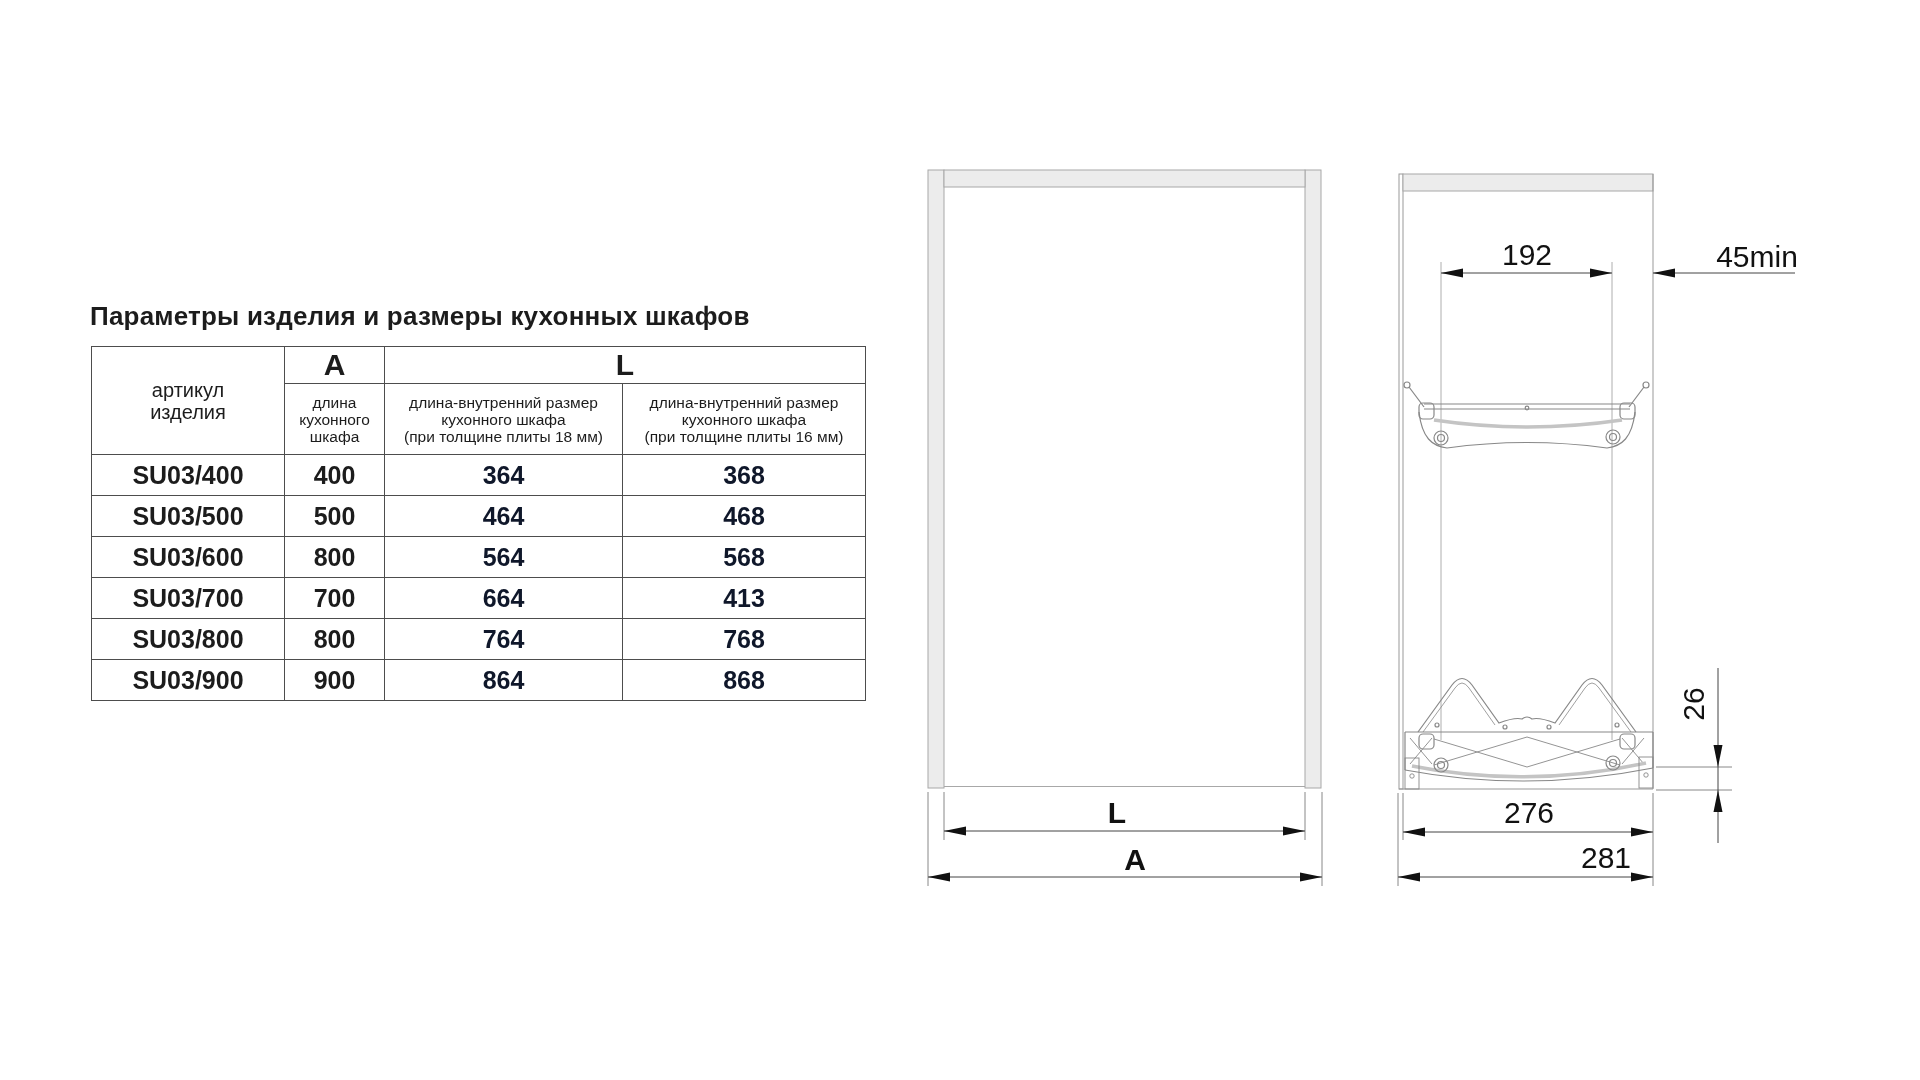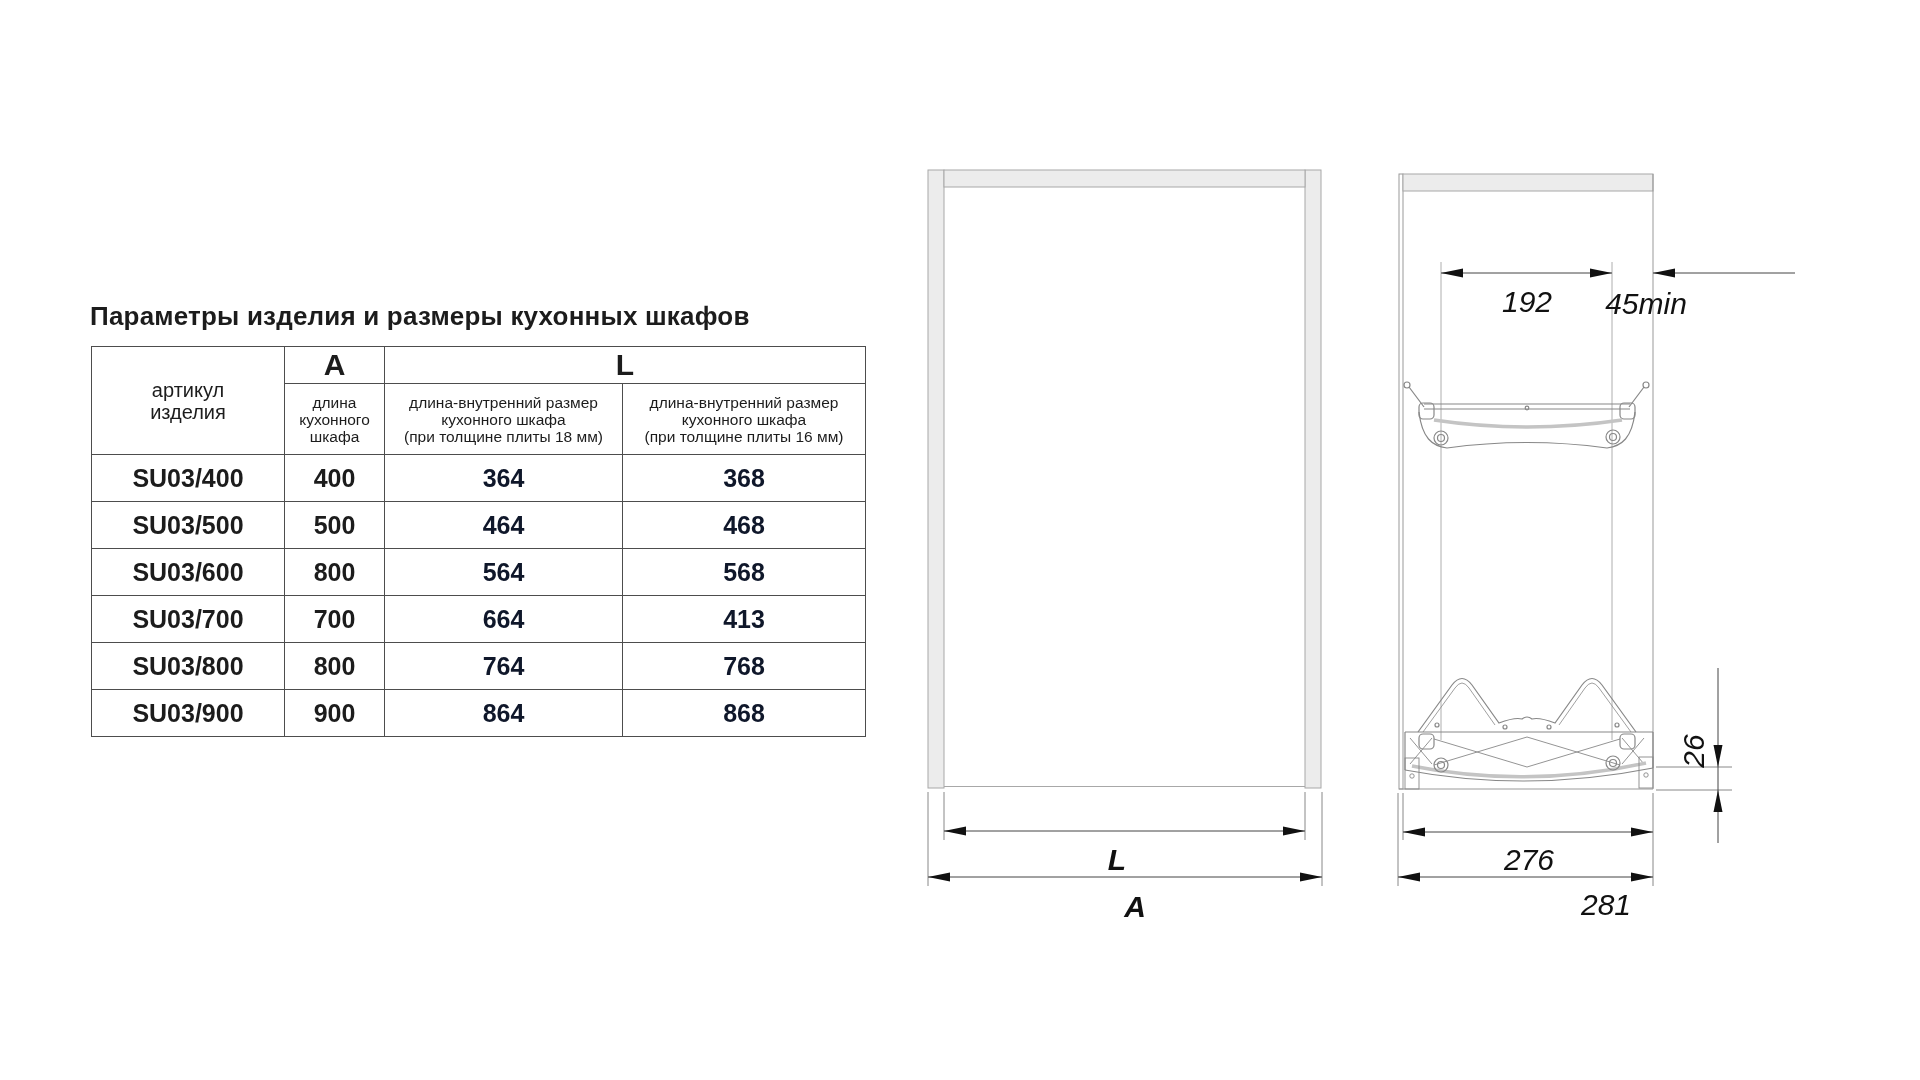--- a/index.html
+++ b/index.html
@@ -11,27 +11,27 @@
               letter-spacing:.2px;white-space:nowrap;}
 
   
   #spec-table{position:absolute;left:91px;top:346px;border-collapse:collapse;table-layout:fixed;}
   #spec-table td,#spec-table th{border:1.5px solid #4d4d4d;padding:0;vertical-align:middle;
               text-align:center;overflow:hidden;}
   #spec-table .h-big{font-size:30px;font-weight:bold;height:36px;}
   #spec-table .h-sub{font-size:15.5px;font-weight:normal;line-height:17px;height:70px;
               white-space:pre-line;}
   #spec-table .c-article{font-size:20px;font-weight:normal;line-height:22px;white-space:pre-line;}
-  #spec-table tbody tr{height:47px;}
+  #spec-table tbody tr{height:41px;}
   #spec-table tbody td{font-size:25px;font-weight:bold;}
   #spec-table td.gray{color:#0f172a;}
 
   
-  .dim-label{position:absolute;font-style:italic;font-size:30px;white-space:nowrap;
-             transform:translate(-50%,-50%);color:#111;margin-top:47px;}
+  .dim-label{position:absolute;font-size:30px;white-space:nowrap;
+             transform:translate(-50%,-50%);color:#111;}
   .dim-label.bold{font-weight:bold;}
   .dim-label.vert{transform:translate(-50%,-50%) rotate(-90deg);}
 
   #drawing-svg{position:absolute;left:0;top:0;}
 </style>
 </head>
 <body>
 
 <div id="stage">
 
@@ -216,18 +216,18 @@
         <line x1="1398" y1="877" x2="1653" y2="877"></line>
         <polygon points="1398,877 1420,872.5 1420,881.5" fill="#111" stroke="none"></polygon>
         <polygon points="1653,877 1631,872.5 1631,881.5" fill="#111" stroke="none"></polygon>
       </g>
     </g>
   </svg>
 
   <div class="dim-label bold" style="left:1117px;top:813px;">L</div>
   <div class="dim-label bold" style="left:1135px;top:860px;">A</div>
   <div class="dim-label" style="left:1527px;top:255px;">192</div>
-  <div class="dim-label" style="left:1646px;top:257px;">45min</div>
+  <div class="dim-label" style="left:1757px;top:257px;">45min</div>
   <div class="dim-label vert" style="left:1694px;top:704px;">26</div>
   <div class="dim-label" style="left:1529px;top:813px;">276</div>
   <div class="dim-label" style="left:1606px;top:858px;">281</div>
 
 </div>
 
 </body></html>

